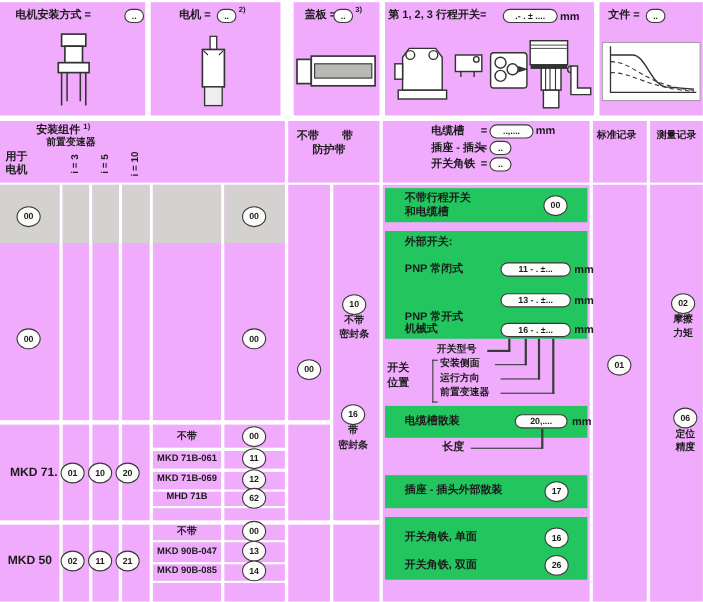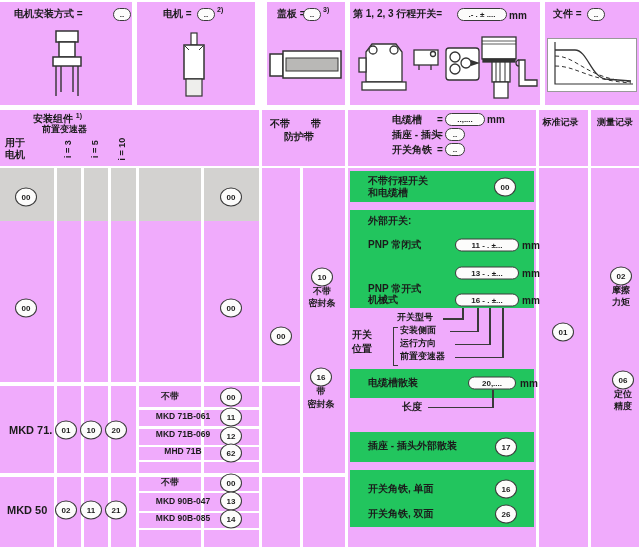--- a/index.html
+++ b/index.html
@@ -4,21 +4,21 @@
 <style>
   html,body{margin:0;padding:0;}
   body{width:639px;height:547px;position:relative;background:#ffffff;
        font-family:"Liberation Sans","DejaVu Sans",sans-serif;color:#1b1b1b;overflow:hidden;}
   .cell{position:absolute;background:#f0abfc;}
   .cell.dark{background:#d3d2d0;}
   .box{position:absolute;background:#22c55e;}
   .wsep{position:absolute;background:#ffffff;}
   .t{position:absolute;font-size:10px;font-weight:bold;white-space:nowrap;line-height:1.1;}
   .t9{font-size:9px;}
-  .t85{font-size:8.5px;margin-left:13px;}
+  .t85{font-size:8.5px;}
   .tc{text-align:center;}
   .sup{font-size:7px;vertical-align:super;font-weight:bold;}
   .circ{position:absolute;width:20px;height:17px;border:1.4px solid #3a3a3a;border-radius:50%;
         background:#fcfcfb;display:flex;align-items:center;justify-content:center;
         font-size:8px;font-weight:bold;transform:translate(-50%,-50%);}
   .pill{position:absolute;height:13px;border:1.4px solid #3a3a3a;border-radius:7px;background:#fcfcfb;
         display:flex;align-items:center;justify-content:center;font-size:8px;font-weight:bold;
         padding:0 3px;box-sizing:border-box;}
   .pill.mid{transform:translateY(-50%);}
   .rot{position:absolute;width:30px;height:12px;font-size:9px;font-weight:bold;text-align:center;

